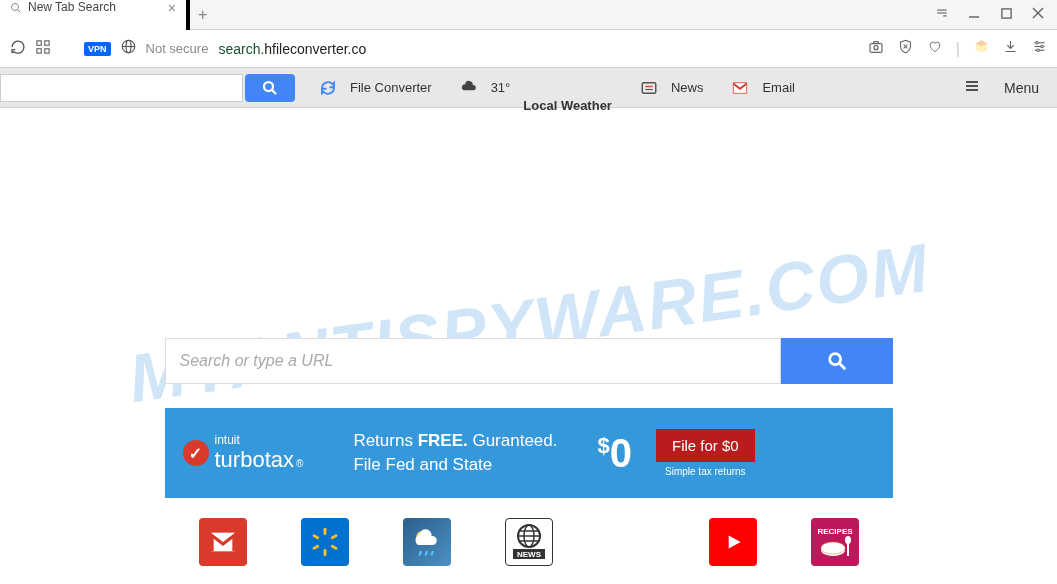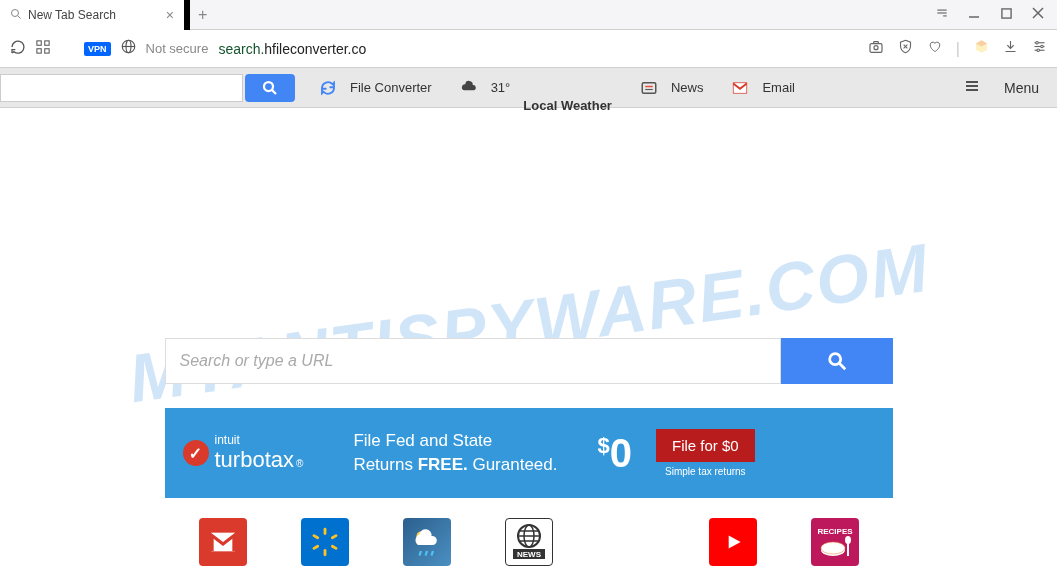--- a/index.html
+++ b/index.html
@@ -1,20 +1,20 @@
 <!DOCTYPE html>
 <html><head>
   <meta charset="utf-8">
   <style>
     * { margin: 0; padding: 0; box-sizing: border-box; font-family: Arial, sans-serif; }
     body { width: 1057px; height: 584px; background: #fff; overflow: hidden; position: relative; }
     
     
     .tab-bar { height: 30px; background: #f5f5f7; display: flex; align-items: center; border-bottom: 1px solid #d0d0d0; }
-    .tab { display: flex; align-items: center; height: 30px; padding: 0 10px; background: #fff; border-right: 6px solid #000000; width: 190px; position: relative; }
+    .tab { display: flex; align-items: flex-start; height: 30px; padding: 0 10px; background: #fff; border-right: 4px solid #000000; width: 190px; position: relative; }
     .tab-icon { margin-right: 6px; color: #888; }
     .tab-title { font-size: 12px; color: #444; flex: 1; }
     .tab-close { color: #888; font-size: 14px; cursor: pointer; margin-left: 4px; }
     .new-tab { padding: 0 8px; color: #888; font-size: 16px; cursor: pointer; }
     .window-controls { position: absolute; right: 4px; top: 0; display: flex; gap: 18px; padding: 6px 8px; }
     .wc { width: 14px; height: 14px; color: #666; display: flex; align-items: center; justify-content: center; }
     
     .addr-bar { height: 38px; background: #fff; display: flex; align-items: center; padding: 0 10px; border-bottom: 1px solid #d0d0d0; gap: 10px; }
     .reload-icon { color: #555; cursor: pointer; }
     .grid-icon { color: #555; cursor: pointer; }
@@ -252,22 +252,22 @@
       <div class="ad-checkmark">✓</div>
       <div class="ad-brand">
         <span class="ad-brand-small">intuit</span>
         <span class="ad-brand-main">
             <span>turbotax</span>
             <span style="font-size:10px;margin-left:2px">®</span>
           </span>
       </div>
     </div>
     <div class="ad-text-block">
+      <div><span>Returns </span><span class="ad-free">FREE.</span><span> Guranteed.</span></div>
       <div>File Fed and State</div>
-      <div><span>Returns </span><span class="ad-free">FREE.</span><span> Guranteed.</span></div>
     </div>
     <div class="ad-price">
         <sup>$</sup>
         <span>0</span>
       </div>
     <div class="ad-cta">
       <button class="ad-cta-btn">File for $0</button>
       <div class="ad-cta-sub">Simple tax returns</div>
     </div>
   </div>

